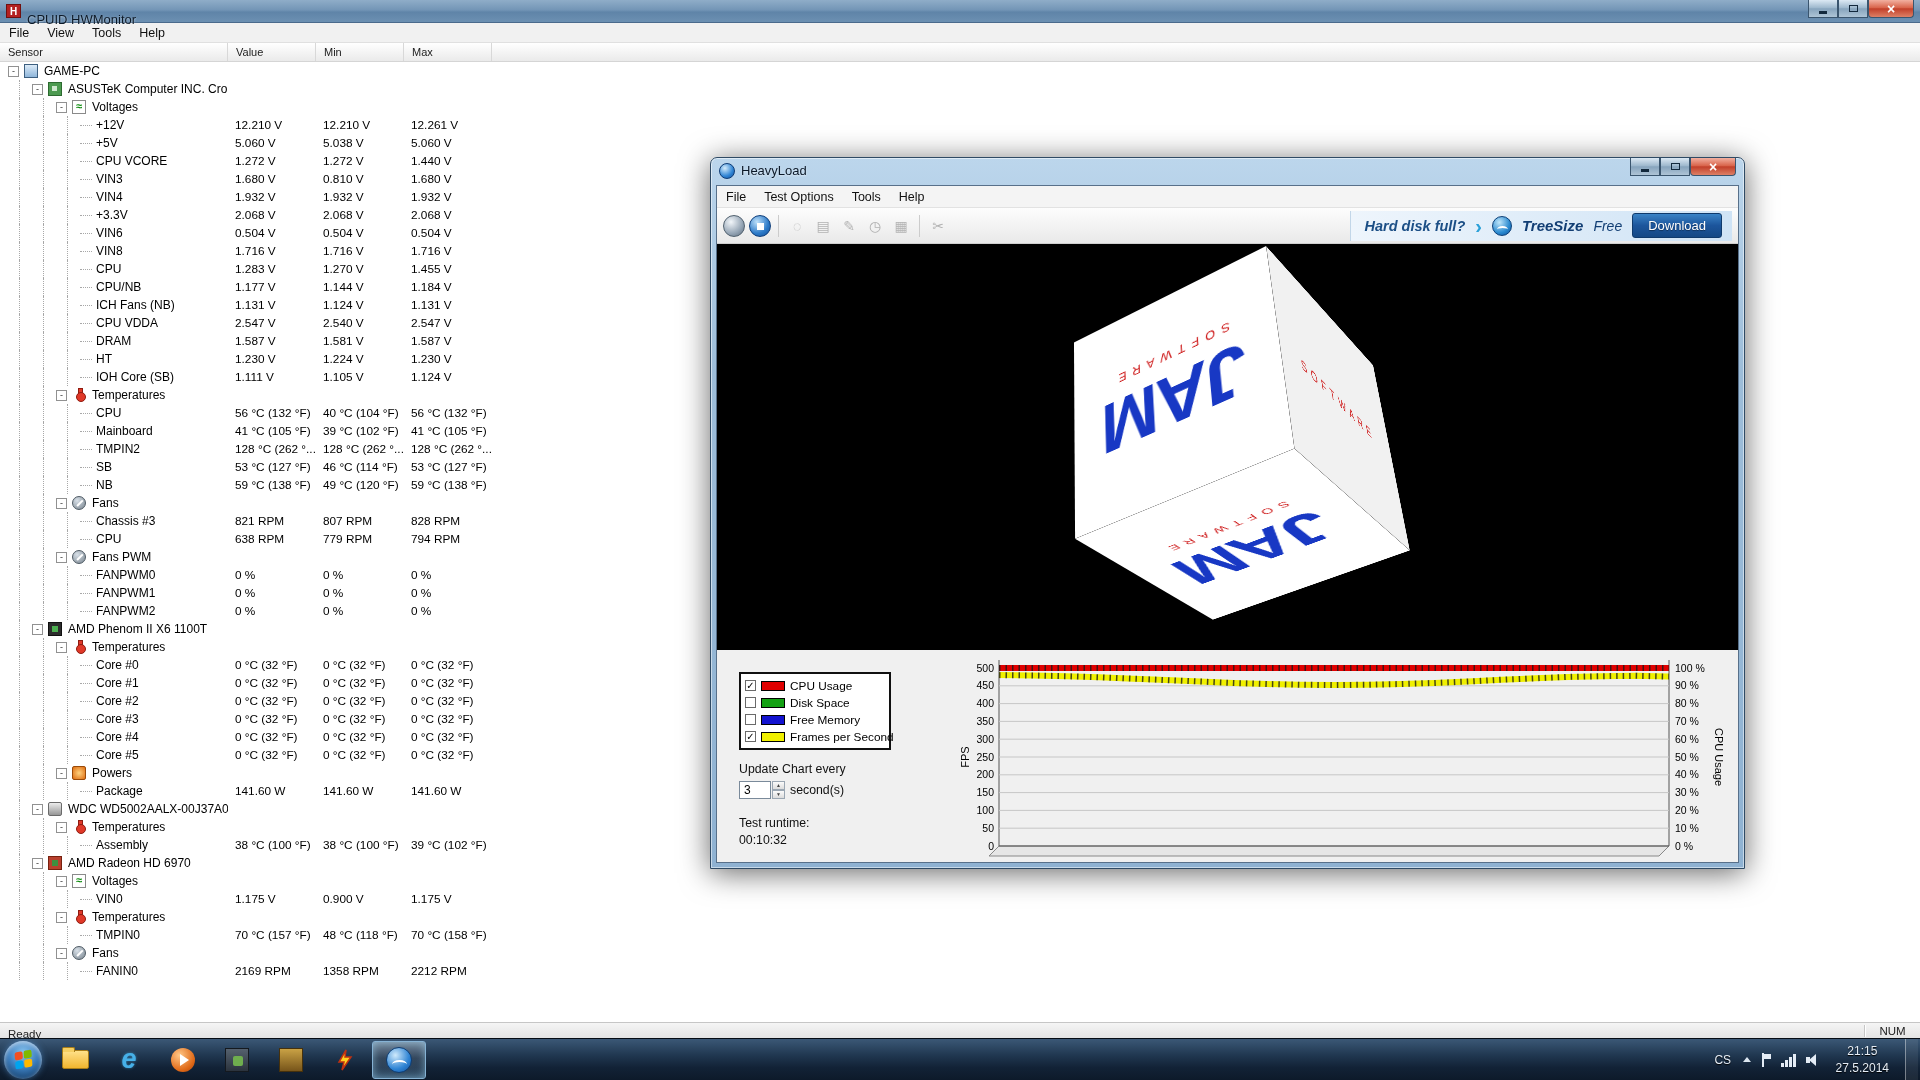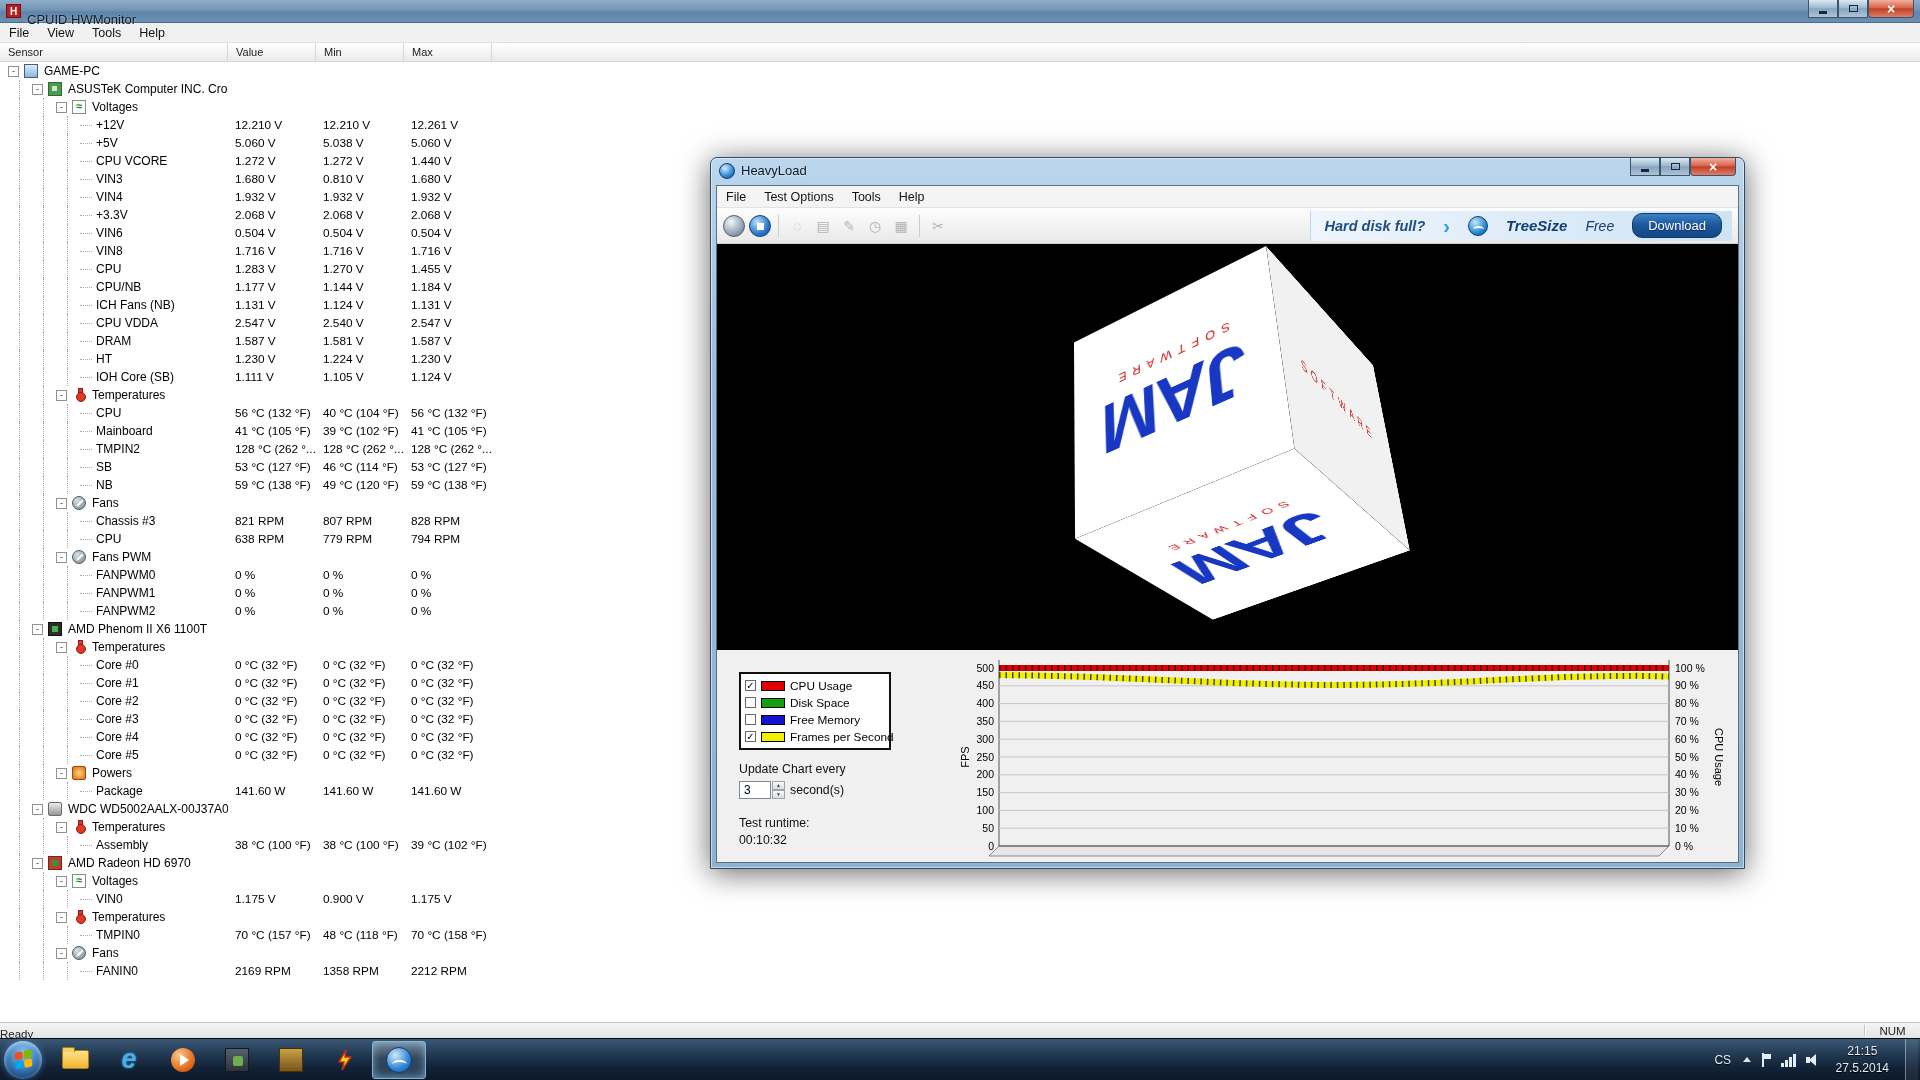--- a/index.html
+++ b/index.html
@@ -50,21 +50,21 @@
   .i-fan { border-radius:50%; background:radial-gradient(circle at 35% 30%, #d8e0e8, #79858f); border:1px solid #4e5a64; }
   .i-fan::after { content:""; position:absolute; left:5.5px; top:2px; width:1.5px; height:8px; background:#fff; transform:rotate(45deg); }
   .i-cpu { background:#2c2c2c; border:1px solid #101010; }
   .i-cpu::after { content:""; position:absolute; left:3px; top:3px; width:6px; height:6px; background:#4caf50; }
   .i-power { background:radial-gradient(#ffd27f,#df6d10); border:1px solid #9a4a08; border-radius:2px; }
   .i-disk { background:linear-gradient(#ececec,#969696); border:1px solid #6a6a6a; border-radius:2px; }
   .i-gpu { background:#b8402e; border:1px solid #77210f; }
   .i-gpu::after { content:""; position:absolute; left:3px; top:3px; width:6px; height:6px; background:#3f8f3f; }
   .hwm-statusbar { height:16px; flex:none; display:flex; align-items:center; background:linear-gradient(#f5f5f5,#e4e4e4);
      border-top:1px solid #c6c6c6; font-size:11.5px; color:#222; }
-  .hwm-status-ready { padding-left:0; flex:1;margin-top:6px; }
+  .hwm-status-ready { padding-left:8px; flex:1;margin-top:6px; }
   .hwm-status-num { width:56px; border-left:1px solid #c6c6c6; box-shadow:inset 1px 0 #fff; text-align:center; }
 
   
   #hl { position:absolute; left:710px; top:157px; width:1035px; height:712px; z-index:50;
      border:1px solid #2f4a64; border-radius:7px 7px 0 0; padding:0 5px 5px;
      background:linear-gradient(#bcd6ec,#9dbdd9 30%, #8fb2d2);
      box-shadow:0 4px 30px rgba(0,0,0,.6), inset 0 0 0 1px rgba(255,255,255,.5); }
   .hl-titlebar { height:27px; display:flex; align-items:flex-start; padding-top:5px; gap:6px; position:relative; }
   .hl-appicon { width:16px; height:16px; margin-left:3px; border-radius:50%;
      background:radial-gradient(circle at 35% 30%, #d4ecfc, #2f84d4 60%, #134f9c); border:1px solid #0e3c76; }
@@ -74,31 +74,31 @@
   .hl-body { height:calc(100% - 27px); background:#f0f0f0; border:1px solid #58708a; display:flex; flex-direction:column; }
   .hl-menubar { height:22px; flex:none; display:flex; align-items:center; background:#f4f4f4; border-bottom:1px solid #e2e2e2; }
   .hl-toolbar { height:36px; flex:none; display:flex; align-items:center; gap:4px; padding:0 6px;
      background:linear-gradient(#fdfdfd,#e9e9e9); border-bottom:1px solid #cfcfcf; }
   .tool-sphere { width:22px; height:22px; border-radius:50%; flex:none; position:relative; }
   .sphere-start { background:radial-gradient(circle at 35% 30%, #f2f6fa, #95a5b5 60%, #5c6c7c); border:1px solid #51616f; }
   .sphere-stop { background:radial-gradient(circle at 35% 30%, #bfe1fa, #2c7ac8 60%, #134f98); border:1px solid #0f3f7c; }
   .sphere-stop::after { content:""; position:absolute; left:7px; top:7px; width:7px; height:7px; background:#fff; }
   .tool-sep { width:1px; height:22px; background:#cccccc; margin:0 3px; flex:none; }
   .tool-gray { width:22px; height:22px; display:flex; align-items:center; justify-content:center; color:#b2b2b2; font-size:14px; flex:none; }
-  .hl-banner { margin-left:auto; height:30px; display:flex; align-items:center; gap:18px; padding:0 10px 0 14px;
+  .hl-banner { margin-left:auto; height:30px; display:flex; align-items:center; gap:10px; padding:0 10px 0 14px;
      background:linear-gradient(90deg,#eef5fc,#cfe3f5); border-left:1px solid #c2d6e8; }
   .banner-q { font-size:14.5px; font-style:italic; font-weight:bold; color:#1c4f86; }
   .banner-chev { font-size:20px; font-weight:bold; color:#2aa0d8; line-height:1; }
   .treesize-logo { width:20px; height:20px; border-radius:50%;
      background:radial-gradient(circle at 35% 30%, #bfe6fa, #2a8ad0 60%, #0f4f9a); border:1px solid #0c4078; position:relative; }
   .treesize-logo::after { content:""; position:absolute; left:4px; top:9px; width:11px; height:5px; border-radius:50%;
      border-top:2px solid #fff; }
   .banner-brand { font-size:15px; font-weight:bold; font-style:italic; color:#123e74; }
   .banner-free { font-size:14px; font-style:italic; color:#123e74; }
-  .download-btn { font-size:13px; color:#fff; padding:4px 15px; border:1px solid #0f3a6c; border-radius:10px;
+  .download-btn { font-size:13px; color:#fff; padding:4px 15px; border:1px solid #0f3a6c; border-radius:3px;
      background:linear-gradient(#3a83c6,#1c559c 50%, #154884); text-shadow:0 1px 1px rgba(0,0,0,.4); }
 
   .hl-render { flex:1; background:#000; position:relative; overflow:hidden; }
   .scene { position:absolute; left:calc(50% - 105px); top:calc(50% - 118px); width:230px; height:230px; perspective:1100px; }
   .cube { width:100%; height:100%; position:relative; transform-style:preserve-3d;
      transform:rotateX(-56deg) rotateY(5deg) rotateZ(-32deg); }
   .cface { position:absolute; left:0; top:0; width:230px; height:230px; background:#fff;
      display:flex; flex-direction:column; align-items:center; justify-content:center; backface-visibility:hidden; }
   .f-front  { transform:translateZ(115px); }
   .f-back   { transform:rotateY(180deg) translateZ(115px); }

